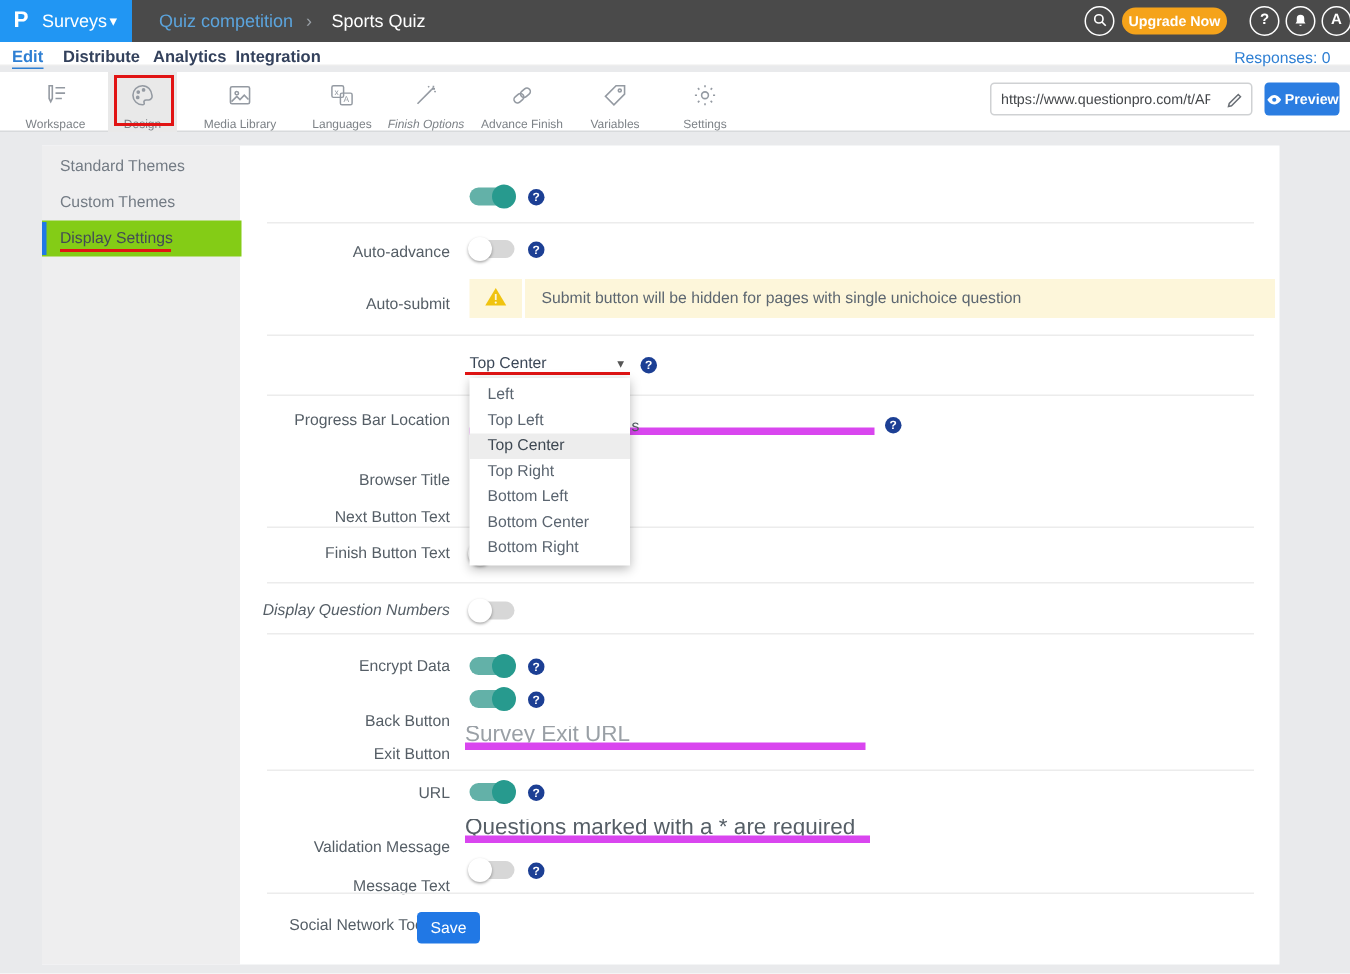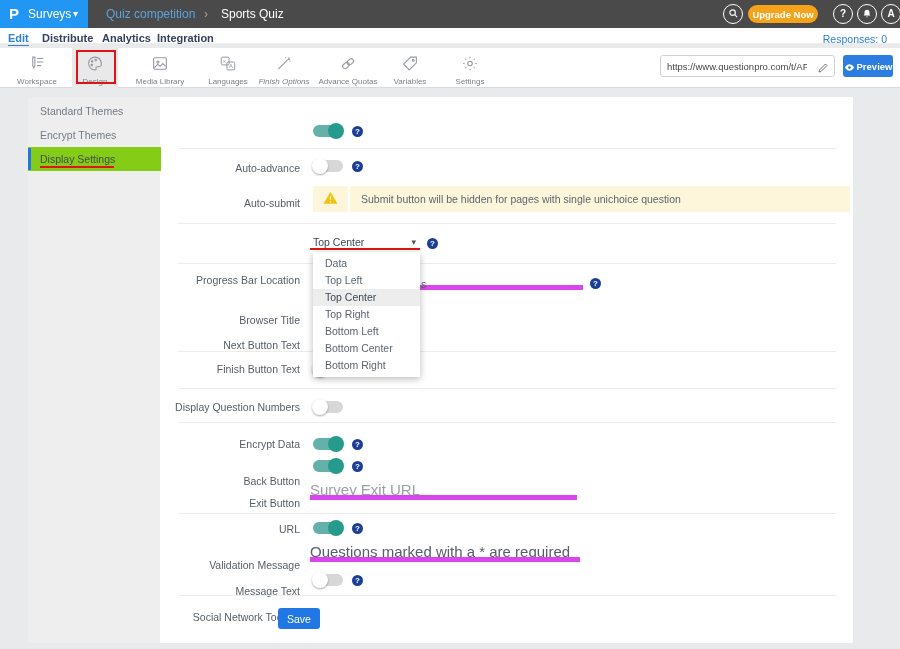--- a/index.html
+++ b/index.html
@@ -166,21 +166,21 @@
         </svg>
       <span class="tlabel">Finish Options</span>
     </div>
     <div class="titem" style="left:316px;">
       <svg width="18" height="17" viewBox="0 0 24 24" fill="none" stroke="#949aa2" stroke-width="1.5">
           <g transform="rotate(-40 12 12)">
             <rect x="3" y="9" width="10" height="6.5" rx="3.2"></rect>
             <rect x="11" y="9" width="10" height="6.5" rx="3.2"></rect>
           </g>
         </svg>
-      <span class="tlabel">Advance Quotas</span>
+      <span class="tlabel">Advance Finish</span>
     </div>
     <div class="titem" style="left:378px;">
       <svg width="18" height="17" viewBox="0 0 24 24" fill="none" stroke="#949aa2" stroke-width="1.5">
           <path d="M3 13L13 3h8v8L11 21z"></path>
           <circle cx="16.5" cy="7.5" r="1.4"></circle>
         </svg>
       <span class="tlabel">Variables</span>
     </div>
     <div class="titem" style="left:438px;">
       <svg width="18" height="17" viewBox="0 0 24 24" fill="none" stroke="#949aa2" stroke-width="1.5">
@@ -202,21 +202,21 @@
           <path d="M2 9s4-7 10-7 10 7 10 7-4 7-10 7S2 9 2 9z" fill="#fff"></path>
           <circle cx="12" cy="9" r="3" fill="#2b7de1"></circle>
         </svg><span>Preview</span></button>
   </div>
 
   <div class="design-annotation" style="top:50px;"></div>
 
   <div class="panel"></div>
   <div class="sidebar"></div>
   <div class="side-item" style="top:99px;"><span>Standard Themes</span></div>
-  <div class="side-item" style="top:123px;"><span>Encrypt Themes</span></div>
+  <div class="side-item" style="top:123px;"><span>Custom Themes</span></div>
   <div class="side-item sel" style="top:147px;">
     <span class="bluebar"></span>
     <span>Display Settings</span>
   </div>
   <div class="side-underline" style="top:166px;"></div>
 
   <span class="lbl" style="top:126px;">Auto-advance</span>
   <span class="toggle on" style="top:125px;">
       <span class="knob"></span>
     </span>
@@ -256,21 +256,21 @@
   <span class="lbl" style="top:278px;">Browser Title</span>
   <div class="uinput" style="left:313px; top:276px; width:270px; height:14px;"></div>
   <span class="fragment" style="left:421px; top:278px;">s</span>
   <span class="help" style="left:590px; top:278px;">?</span>
 
   <span class="lbl" style="top:303px;">Next Button Text</span>
   <span class="lbl" style="top:327px;">Finish Button Text</span>
 
   <div class="hr" style="top:351px;"></div>
 
-  <span class="lbl" style="top:365px;">Display Question Numbers</span>
+  <span class="lbl" style="top:365px;font-style:italic;">Display Question Numbers</span>
   <span class="toggle" style="top:363px;">
       <span class="knob"></span>
     </span>
 
   <div class="hr" style="top:388px;"></div>
 
   <span class="lbl" style="top:402px;">Encrypt Data</span>
   <span class="toggle" style="top:401px;">
       <span class="knob"></span>
     </span>
@@ -307,21 +307,21 @@
   <span class="toggle" style="top:574px;">
       <span class="knob"></span>
     </span>
   <span class="help" style="left:352px; top:575px;">?</span>
 
   <div class="hr" style="top:595px;"></div>
 
   <button class="save-btn">Save</button>
 
   <div class="menu">
-    <div class="opt">Data</div>
+    <div class="opt">Left</div>
     <div class="opt">Top Left</div>
     <div class="opt sel">Top Center</div>
     <div class="opt">Top Right</div>
     <div class="opt">Bottom Left</div>
     <div class="opt">Bottom Center</div>
     <div class="opt">Bottom Right</div>
   </div>
 
 </div>
 

